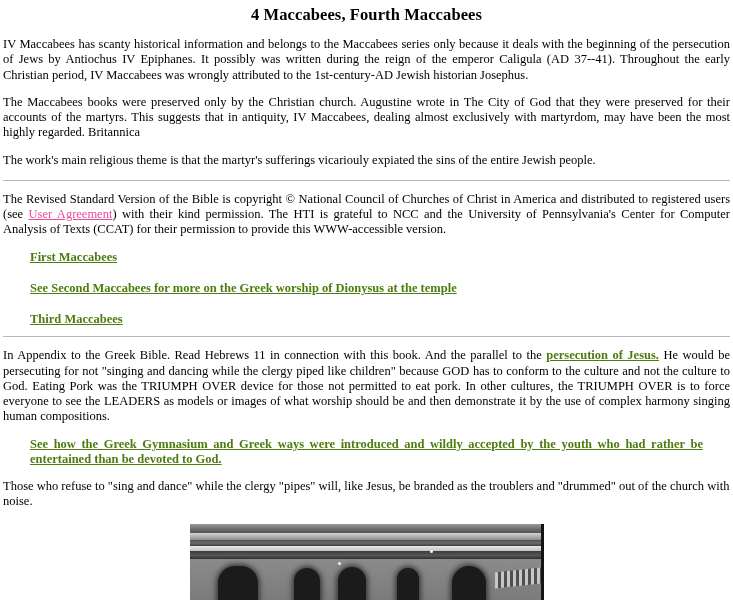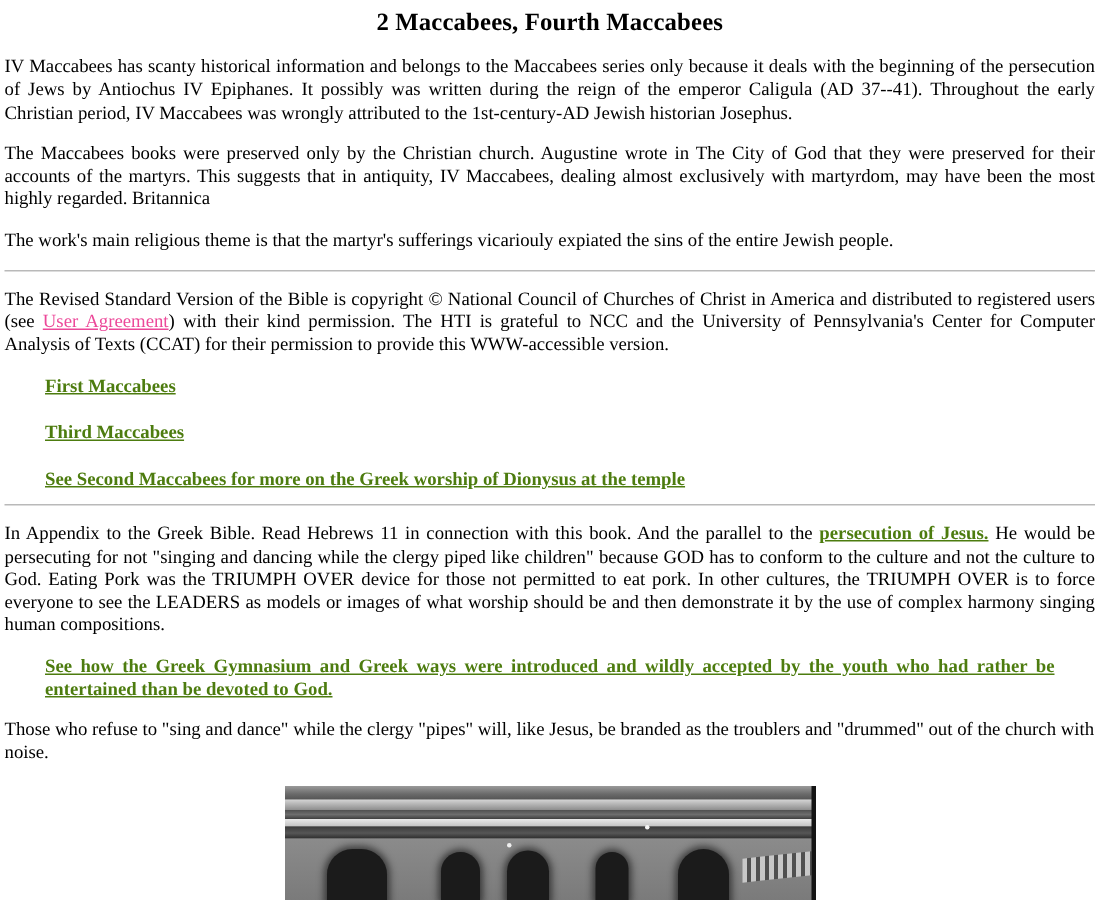--- a/index.html
+++ b/index.html
@@ -148,37 +148,37 @@
   .photo .edge-r {
     position: absolute; right: 0; top: 0; bottom: 0; width: 3px;
     background: #141414;
   }
 </style>
 </head>
 <body>
 
 <div class="page">
 
-  <h1 class="doc-title">2 Maccabees, Fourth Maccabees</h1>
+  <h1 class="doc-title">4 Maccabees, Fourth Maccabees</h1>
 
 
   <p class="body-par">IV Maccabees has scanty historical information and belongs to the Maccabees series only because it deals with the beginning of the persecution of Jews by Antiochus IV Epiphanes. It possibly was written during the reign of the emperor Caligula (AD 37--41). Throughout the early Christian period, IV Maccabees was wrongly attributed to the 1st-century-AD Jewish historian Josephus.</p>
 
   <p class="body-par">The Maccabees books were preserved only by the Christian church. Augustine wrote in The City of God that they were preserved for their accounts of the martyrs. This suggests that in antiquity, IV Maccabees, dealing almost exclusively with martyrdom, may have been the most highly regarded. Britannica</p>
 
   <p class="body-par nojust">The work's main religious theme is that the martyr's sufferings vicariouly expiated the sins of the entire Jewish people.</p>
 
   <hr class="rule">
 
   <p class="body-par"><span>The </span><span class="italic">Revised Standard Version</span><span> of the Bible is copyright © National Council of Churches of Christ in America and distributed to registered users (see </span><a href="#" class="inline-link">User Agreement</a><span>) with their kind permission. The HTI is grateful to NCC and the University of Pennsylvania's Center for Computer Analysis of Texts (CCAT) for their permission to provide this WWW-accessible version.</span></p>
 
   <div class="link-block">
     <div class="link-line"><a href="#" class="strong-link">First Maccabees</a></div>
+    <div class="link-line"><a href="#" class="strong-link">See Second Maccabees for more on the Greek worship of Dionysus at the temple</a></div>
     <div class="link-line"><a href="#" class="strong-link">Third Maccabees</a></div>
-    <div class="link-line"><a href="#" class="strong-link">See Second Maccabees for more on the Greek worship of Dionysus at the temple</a></div>
   </div>
 
   <hr class="rule">
 
   <p class="body-par"><span>In Appendix to the Greek Bible. Read Hebrews 11 in connection with this book. And the parallel to the </span><a href="#" class="strong-link">persecution of Jesus.</a><span> He would be persecuting for not "singing and dancing while the clergy piped like children" because GOD has to conform to the culture and not the culture to God. Eating Pork was the TRIUMPH OVER device for those not permitted to eat pork. In other cultures, the TRIUMPH OVER is to force everyone to see the LEADERS as models or images of what worship should be and then demonstrate it by the use of complex harmony singing human compositions.</span></p>
 
   <p class="indented-par"><a href="#" class="strong-link">See how the Greek Gymnasium and Greek ways were introduced and wildly accepted by the youth who had rather be entertained than be devoted to God.</a></p>
 
   <p class="body-par nojust">Those who refuse to "sing and dance" while the clergy "pipes" will, like Jesus, be branded as the troublers and "drummed" out of the church with noise.</p>
 

